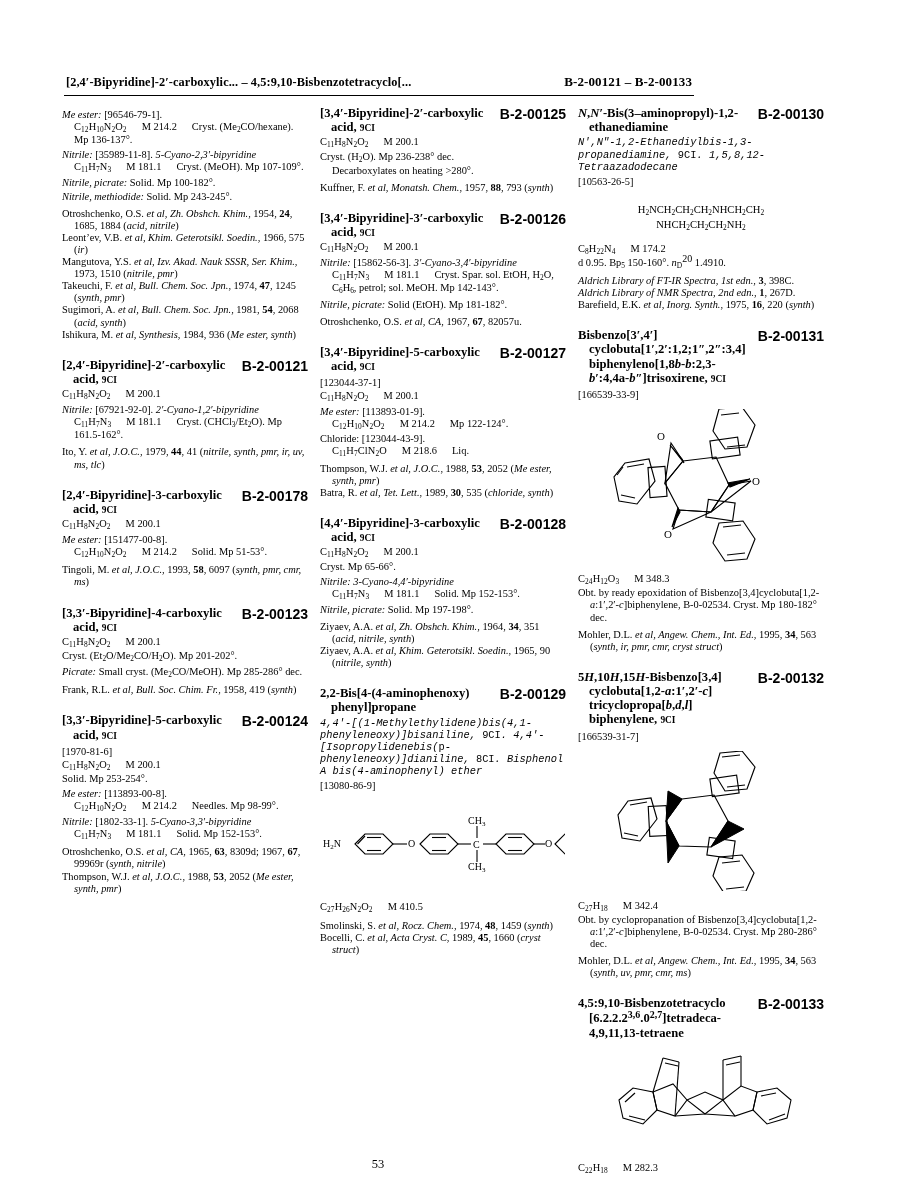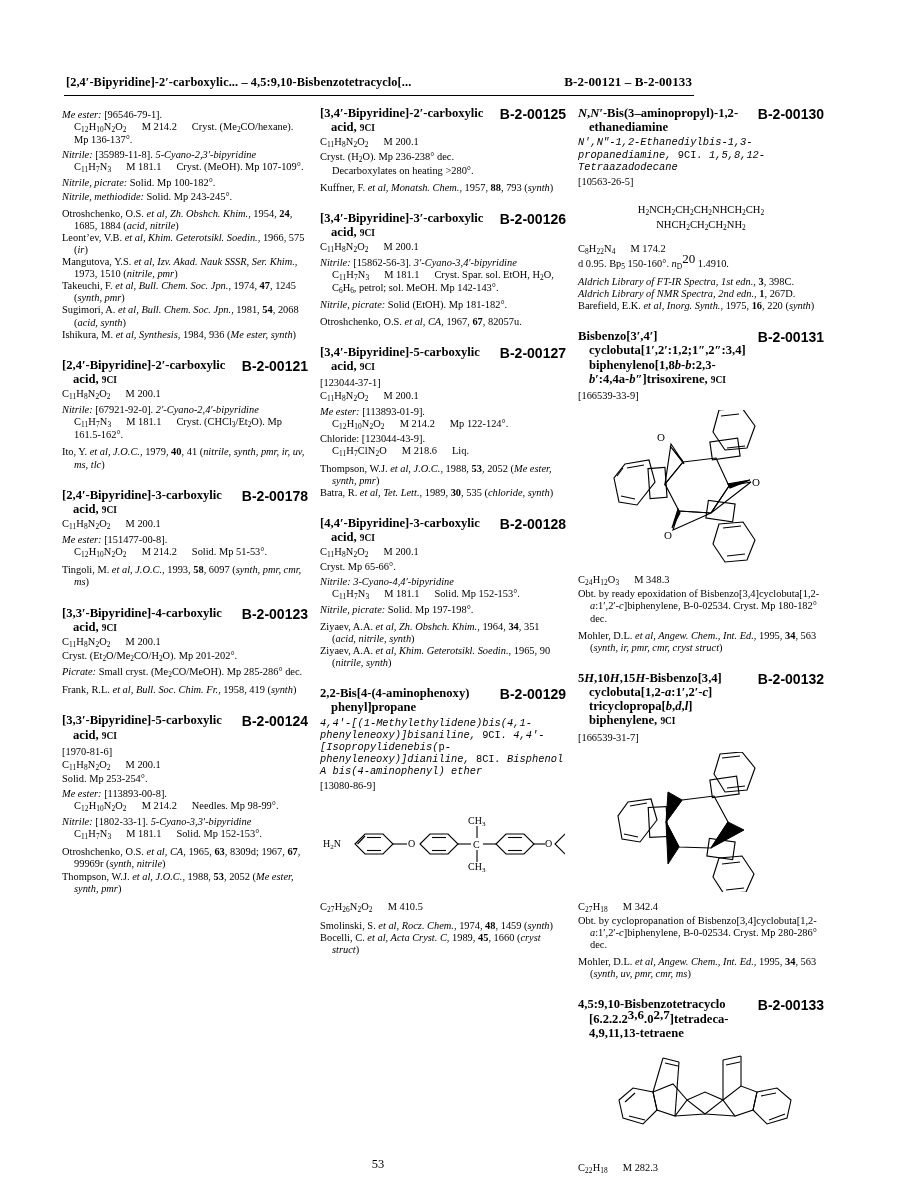--- a/index.html
+++ b/index.html
@@ -88,21 +88,21 @@
   .deriv .lab{font-style:italic;}
   .refs{margin-top:5px;}
   .ref{
     padding-left:12px;
     text-indent:-12px;
     margin-top:0;
   }
   .ref i{font-style:italic;}
   .mf{letter-spacing:0.1px;}
   sub{font-size:7.4px;vertical-align:baseline;position:relative;top:2px;}
-  sup{font-size:13px;vertical-align:baseline;position:relative;top:-4px;}
+  sup{font-size:10px;vertical-align:baseline;position:relative;top:-4px;}
   .wsp2{display:inline-block;width:15px;}
   
   .struct{
     margin:8px 0 6px 0;
     text-align:center;
   }
   .struct svg{display:inline-block;}
   
   .folio{
     position:absolute;
@@ -167,27 +167,27 @@
             <span class="cont"><span>acid,</span> <span class="smallcaps">9CI</span></span>
           </div>
           <div class="ecode">B-2-00121</div>
         </div>
         <div class="line">
           <span class="mf">C<sub>11</sub>H<sub>8</sub>N<sub>2</sub>O<sub>2</sub></span><span class="wsp2"></span><span>M 200.1</span>
         </div>
         <div class="deriv">
           <span class="lab">Nitrile:</span>
           <span>[67921-92-0].</span>
-          <i>2′-Cyano-2,4′-bipyridine</i>
+          <i>2′-Cyano-1,2′-bipyridine</i>
           <div class="sub-hang">
             <span class="mf">C<sub>11</sub>H<sub>7</sub>N<sub>3</sub></span><span class="wsp2"></span><span>M 181.1</span><span class="wsp2"></span><span>Cryst. (CHCl<sub>3</sub>/Et<sub>2</sub>O). Mp 161.5-162°.</span>
           </div>
         </div>
         <div class="refs">
-          <div class="ref">Ito, Y. <i>et al, J.O.C.</i>, 1979, <b>40</b>, 41 (<i>nitrile, synth, pmr, ir, uv, ms, tlc</i>)</div>
+          <div class="ref">Ito, Y. <i>et al, J.O.C.</i>, 1979, <b>44</b>, 41 (<i>nitrile, synth, pmr, ir, uv, ms, tlc</i>)</div>
         </div>
       </div>
 
       <div class="entry">
         <div class="entry-head">
           <div class="ename">
             <span>[2,4′-Bipyridine]-3-carboxylic</span>
             <span class="cont"><span>acid,</span> <span class="smallcaps">9CI</span></span>
           </div>
           <div class="ecode">B-2-00178</div>

